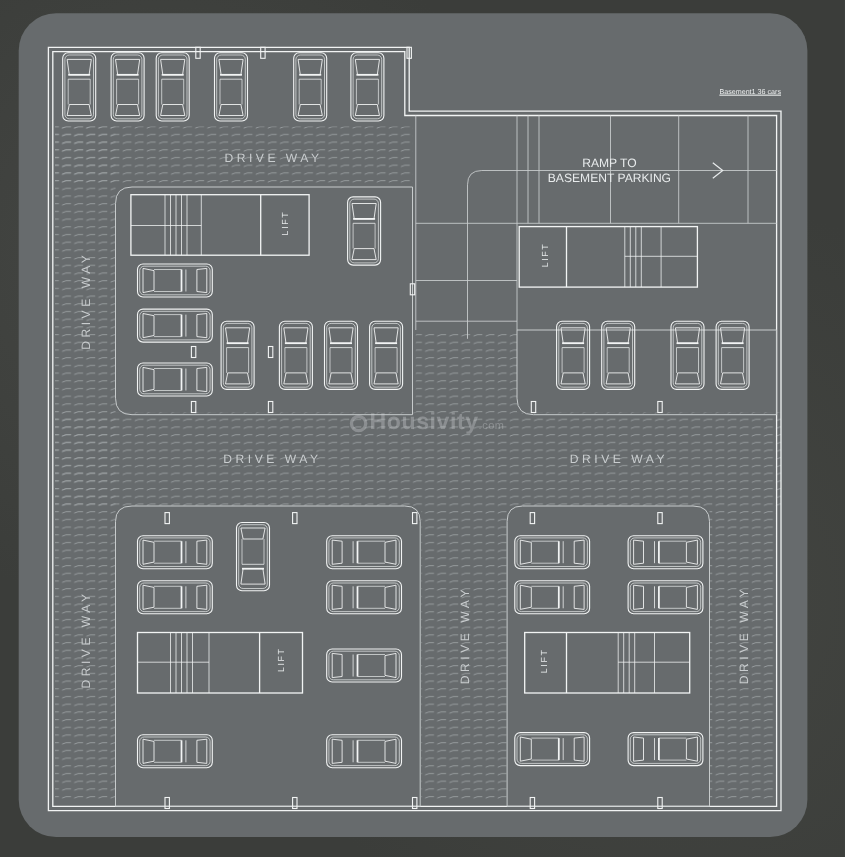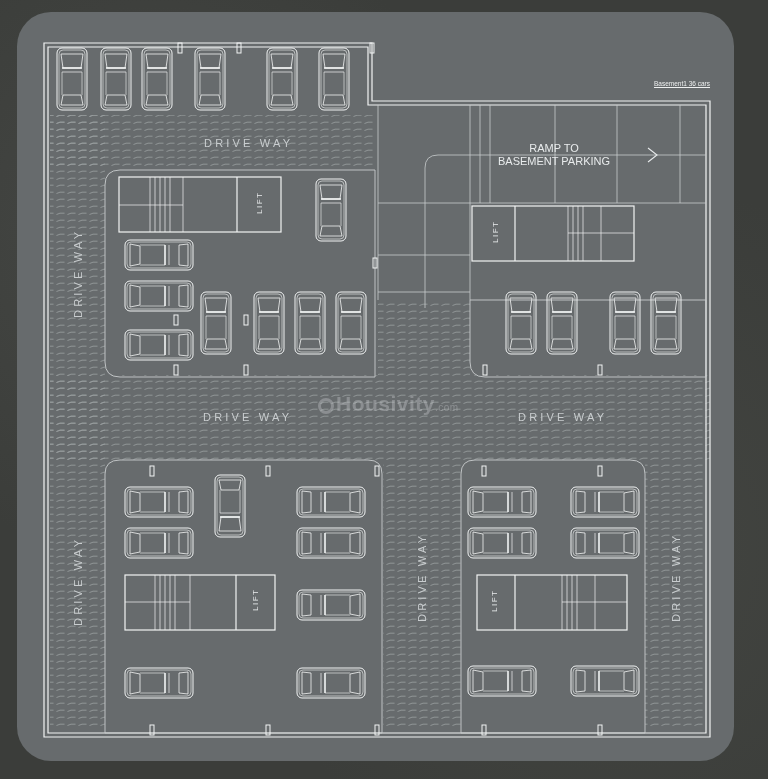--- a/index.html
+++ b/index.html
@@ -6,21 +6,21 @@
   body{width:768px;height:779px;background:#3c3e3b;position:relative;overflow:hidden;font-family:"Liberation Sans",sans-serif;}
   .bg-texture{position:absolute;inset:0;background:
      radial-gradient(circle at 20% 30%, #454744 0, transparent 40%),
      radial-gradient(circle at 80% 70%, #434541 0, transparent 45%),
      #3b3d3a;}
   .panel{position:absolute;left:17px;top:12px;width:717px;height:749px;background:#676b6d;border-radius:34px;}
   svg#plan{position:absolute;left:0;top:0;}
   .lbl{fill:#e8ebec;font-family:"Liberation Sans",sans-serif;}
   .drive{fill:#c9cdcf;font-size:11px;letter-spacing:3.2px;}
   .note{position:absolute;left:654px;top:80px;font-size:6.5px;color:#eef0f0;text-decoration:underline;white-space:nowrap;}
-  .watermark{position:absolute;left:318px;top:392px;font-size:21px;font-weight:bold;color:rgba(205,210,212,0.35);letter-spacing:0.5px;white-space:nowrap;}
+  .watermark{position:absolute;left:318px;top:372px;font-size:21px;font-weight:bold;color:rgba(205,210,212,0.35);letter-spacing:0.5px;white-space:nowrap;}
   .watermark small{font-size:10px;font-weight:normal;}
   .wm-icon{display:inline-block;width:16px;height:16px;border:3px solid rgba(205,210,212,0.35);border-radius:50%;vertical-align:-3px;margin-right:2px;box-sizing:border-box;}
 </style>
 </head>
 <body>
 
 <div class="bg-texture"></div>
 <div class="panel"></div>
 
 <svg id="plan" width="768" height="779" viewBox="0 0 768 779">

